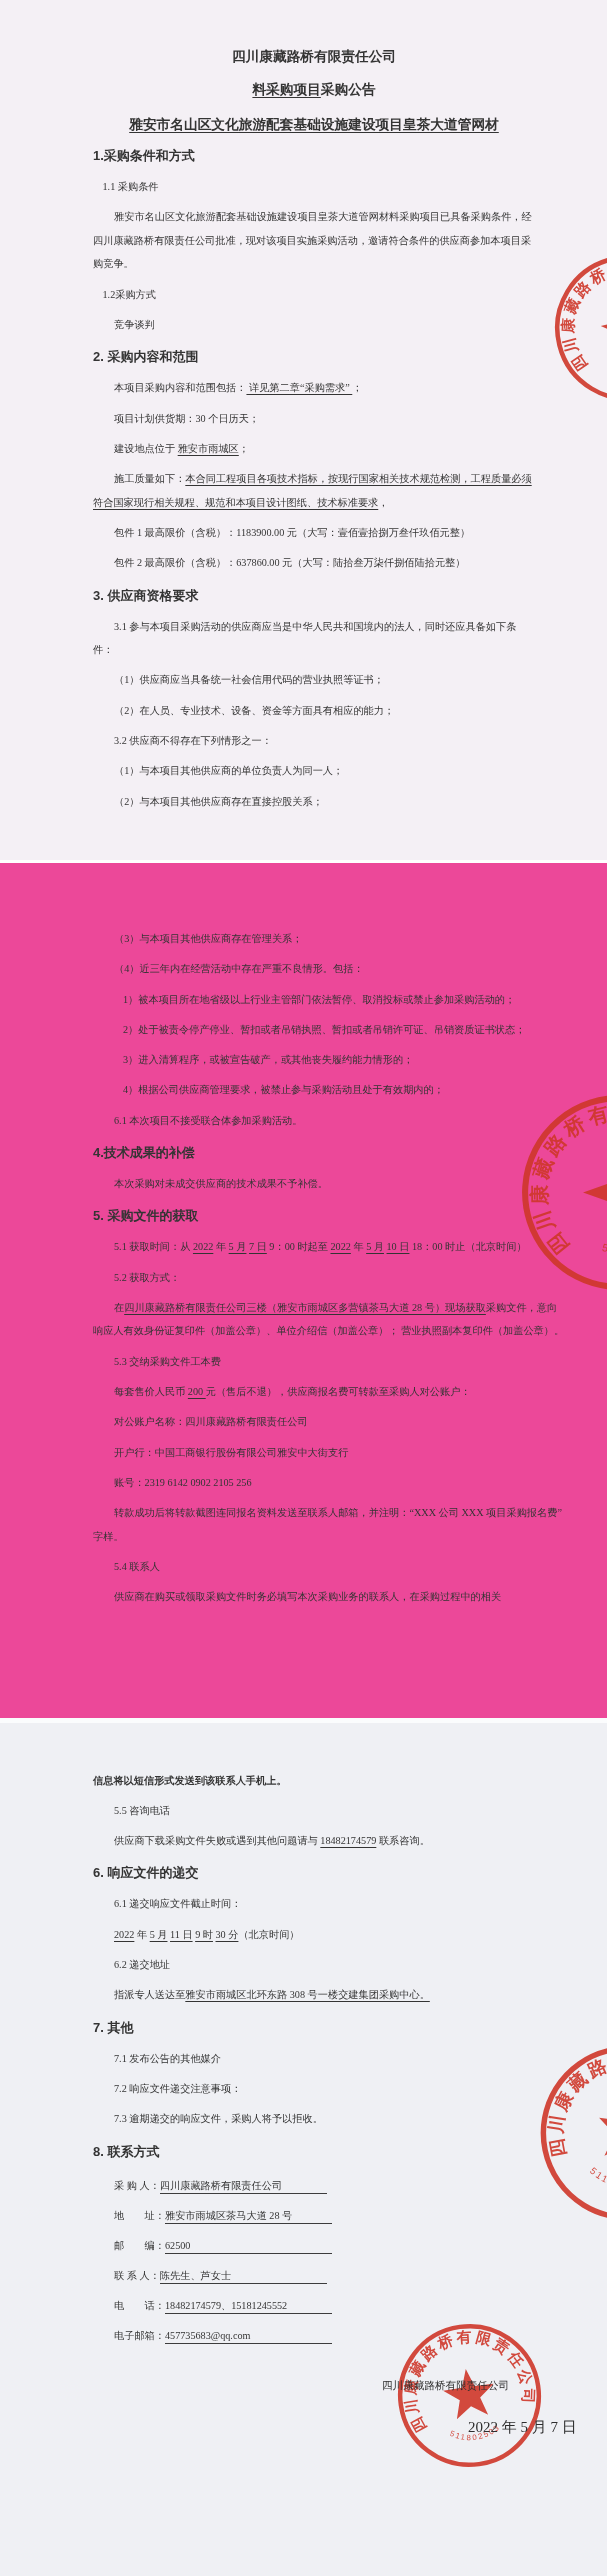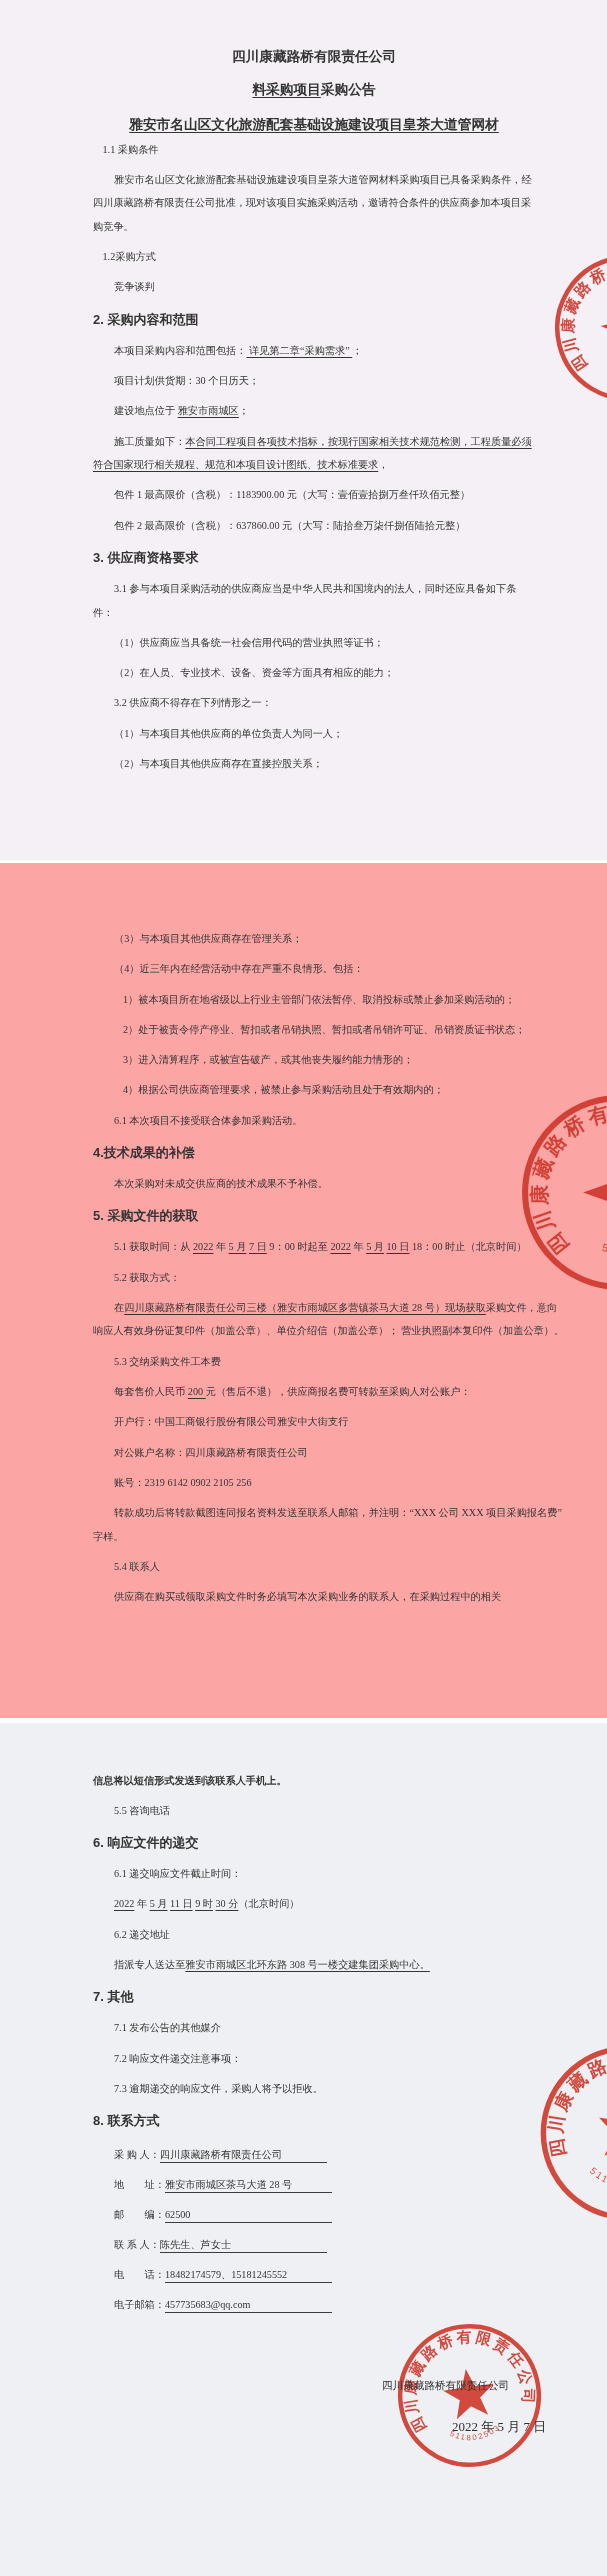--- a/index.html
+++ b/index.html
@@ -1,20 +1,20 @@
 <!DOCTYPE html>
 <html lang="zh" style="font-size:12px"><head>
 <meta charset="utf-8">
 <style>
   html,body{margin:0;padding:0;background:#ffffff;}
   body{width:607px;font-family:"Liberation Serif","DejaVu Serif",serif;color:#343434;}
   .page{position:relative;width:607px;box-sizing:border-box;overflow:hidden;
         font-size:10.2px;color:#343434;}
   #page-1{height:860px;padding:44px 72px 0 93px;background:#f4f0f5;}
-  #page-2{height:855px;padding:64px 40px 0 93px;background:#fca5a5;}
+  #page-2{height:855px;padding:64px 40px 0 93px;background:#ec4899;}
   #page-3{height:854px;padding:46px 72px 0 93px;background:#eff0f4;}
   .gap{height:3px;background:#ffffff;}
   .gap2{height:4.6px;background:#fbfcfd;}
 
   .blk{margin:0 0 6.8px 0;line-height:23.5px;}
   .b-t1{text-align:center;font-weight:bold;font-size:13.7px;line-height:26px;margin-bottom:6px;
         font-family:"Liberation Sans","DejaVu Sans",sans-serif;}
   .b-t2,.b-t2b{text-align:center;font-weight:bold;font-size:13.7px;line-height:27px;margin-bottom:0;
         font-family:"Liberation Sans","DejaVu Sans",sans-serif;}
   .b-t2b{margin-bottom:7.6px;}
@@ -29,21 +29,21 @@
   span.u{text-decoration:underline;text-underline-offset:3px;text-decoration-thickness:0.8px;}
   span.uv{display:inline-block;border-bottom:0.8px solid #3c3c3c;min-width:167px;line-height:15px;}
 
   .seal{position:absolute;opacity:.9;pointer-events:none;}
   .seal-main{left:395px;top:598px;width:149px;height:149px;transform:rotate(-8deg);}
   .seal-edge-1{right:-97px;top:252px;width:152px;height:152px;transform:rotate(-14deg);}
   .seal-edge-2{right:-114px;top:228px;width:203px;height:203px;transform:rotate(-18deg);}
   .seal-edge-3{right:-112px;top:319px;width:182px;height:182px;transform:rotate(10deg);}
   .seal-caption{position:absolute;font-size:10.6px;color:#2e2e2e;white-space:nowrap;}
   #cap-company{left:382px;top:656px;}
-  #cap-date{left:408px;top:695px;font-size:13px;padding-left:44px;}
+  #cap-date{left:424px;top:695px;font-size:15px;padding-left:44px;}
 </style>
 <title>四川康藏路桥有限责任公司</title></head>
 <body>
 
 <svg width="0" height="0" style="position:absolute" aria-hidden="true" xmlns="http://www.w3.org/2000/svg" xmlns:xlink="http://www.w3.org/1999/xlink">
   <defs>
     <path id="seal-arc-top" d="M 37.6,136 A 72,72 0 1 1 162.4,136" fill="none"></path>
     <path id="seal-arc-bottom" d="M 65.6,149.1 A 60,60 0 0 0 134.4,149.1" fill="none"></path>
     <g id="seal-symbol">
       <circle cx="100" cy="100" r="93" fill="none" stroke="#cf372a" stroke-width="6"></circle>
@@ -56,20 +56,21 @@
       </text>
     </g>
   </defs>
 </svg>
 
 <div id="page-1" class="page">
   <div class="content">
       <div class="blk b-t1"><span>四川康藏路桥有限责任公司</span></div>
       <div class="blk b-t2b"><span class="u">料采购项目</span><span>采购公告</span></div>
       <div class="blk b-t2"><span class="u">雅安市名山区文化旅游配套基础设施建设项目皇茶大道管网材</span></div>
+      <div class="blk b-h"><span>1.采购条件和方式</span></div>
       <div class="blk b-s"><span>1.1 采购条件</span></div>
       <div class="blk b-p"><span>雅安市名山区文化旅游配套基础设施建设项目皇茶大道管网材料采购项目已具备采购条件，经四川康藏路桥有限责任公司批准，现对该项目实施采购活动，邀请符合条件的供应商参加本项目采购竞争。</span></div>
       <div class="blk b-s"><span>1.2采购方式</span></div>
       <div class="blk b-pi"><span>竞争谈判</span></div>
       <div class="blk b-h"><span>2. 采购内容和范围</span></div>
       <div class="blk b-p"><span>本项目采购内容和范围包括：</span><span class="u"> 详见第二章“采购需求” </span><span>；</span></div>
       <div class="blk b-p"><span>项目计划供货期：30 个日历天；</span></div>
       <div class="blk b-p"><span>建设地点位于 </span><span class="u">雅安市雨城区</span><span>；</span></div>
       <div class="blk b-p"><span>施工质量如下：</span><span class="u">本合同工程项目各项技术指标，按现行国家相关技术规范检测，工程质量必须符合国家现行相关规程、规范和本项目设计图纸、技术标准要求</span><span>，</span></div>
       <div class="blk b-p"><span>包件 1 最高限价（含税）：1183900.00 元（大写：壹佰壹拾捌万叁仟玖佰元整）</span></div>
@@ -98,37 +99,38 @@
       <div class="blk b-n"><span>4）根据公司供应商管理要求，被禁止参与采购活动且处于有效期内的；</span></div>
       <div class="blk b-pi"><span>6.1 本次项目不接受联合体参加采购活动。</span></div>
       <div class="blk b-h"><span>4.技术成果的补偿</span></div>
       <div class="blk b-p"><span>本次采购对未成交供应商的技术成果不予补偿。</span></div>
       <div class="blk b-h"><span>5. 采购文件的获取</span></div>
       <div class="blk b-pi"><span>5.1 获取时间：从 </span><span class="u">2022</span><span> 年 </span><span class="u">5 月</span><span> </span><span class="u">7 日</span><span> 9：00 时起至 </span><span class="u">2022</span><span> 年 </span><span class="u">5 月</span><span> </span><span class="u">10 日</span><span> 18：00 时止（北京时间）</span></div>
       <div class="blk b-pi"><span>5.2 获取方式：</span></div>
       <div class="blk b-p"><span>在</span><span class="u">四川康藏路桥有限责任公司三楼（雅安市雨城区多营镇茶马大道 28 号）现场获取</span><span>采购文件，意向响应人有效身份证复印件（加盖公章）、单位介绍信（加盖公章）； 营业执照副本复印件（加盖公章）。</span></div>
       <div class="blk b-pi"><span>5.3 交纳采购文件工本费</span></div>
       <div class="blk b-p"><span>每套售价人民币 </span><span class="u">200 </span><span>元（售后不退），供应商报名费可转款至采购人对公账户：</span></div>
+      <div class="blk b-p"><span>对公账户名称：四川康藏路桥有限责任公司</span></div>
       <div class="blk b-p"><span>开户行：中国工商银行股份有限公司雅安中大街支行</span></div>
-      <div class="blk b-p"><span>对公账户名称：四川康藏路桥有限责任公司</span></div>
       <div class="blk b-p"><span>账号：2319 6142 0902 2105 256</span></div>
       <div class="blk b-p"><span>转款成功后将转款截图连同报名资料发送至联系人邮箱，并注明：“XXX 公司 XXX 项目采购报名费”字样。</span></div>
       <div class="blk b-pi"><span>5.4 联系人</span></div>
       <div class="blk b-p"><span>供应商在购买或领取采购文件时务必填写本次采购业务的联系人，在采购过程中的相关</span></div>
     </div>
   <svg class="seal seal-edge-2" viewBox="0 0 200 200">
     <use href="#seal-symbol" xlink:href="#seal-symbol"></use>
   </svg>
 </div>
 <div class="gap2"></div>
 
 <div id="page-3" class="page">
   <div class="content">
       <div class="blk b-pl"><span>信息将以短信形式发送到该联系人手机上。</span></div>
       <div class="blk b-pi"><span>5.5 咨询电话</span></div>
+      <div class="blk b-p"><span>供应商下载采购文件失败或遇到其他问题请与 </span><span class="u">18482174579</span><span> 联系咨询。</span></div>
       <div class="blk b-h"><span>6. 响应文件的递交</span></div>
       <div class="blk b-pi"><span>6.1 递交响应文件截止时间：</span></div>
       <div class="blk b-pi"><span class="u">2022</span><span> 年 </span><span class="u">5 月</span><span> </span><span class="u">11 日</span><span> </span><span class="u">9 时</span><span> </span><span class="u">30 分</span><span>（北京时间）</span></div>
       <div class="blk b-pi"><span>6.2 递交地址</span></div>
       <div class="blk b-p"><span>指派专人送达至</span><span class="u">雅安市雨城区北环东路 308 号一楼交建集团采购中心。</span></div>
       <div class="blk b-h"><span>7. 其他</span></div>
       <div class="blk b-pi"><span>7.1 发布公告的其他媒介</span></div>
       <div class="blk b-pi"><span>7.2 响应文件递交注意事项：</span></div>
       <div class="blk b-pi"><span>7.3 逾期递交的响应文件，采购人将予以拒收。</span></div>
       <div class="blk b-h"><span>8. 联系方式</span></div>

